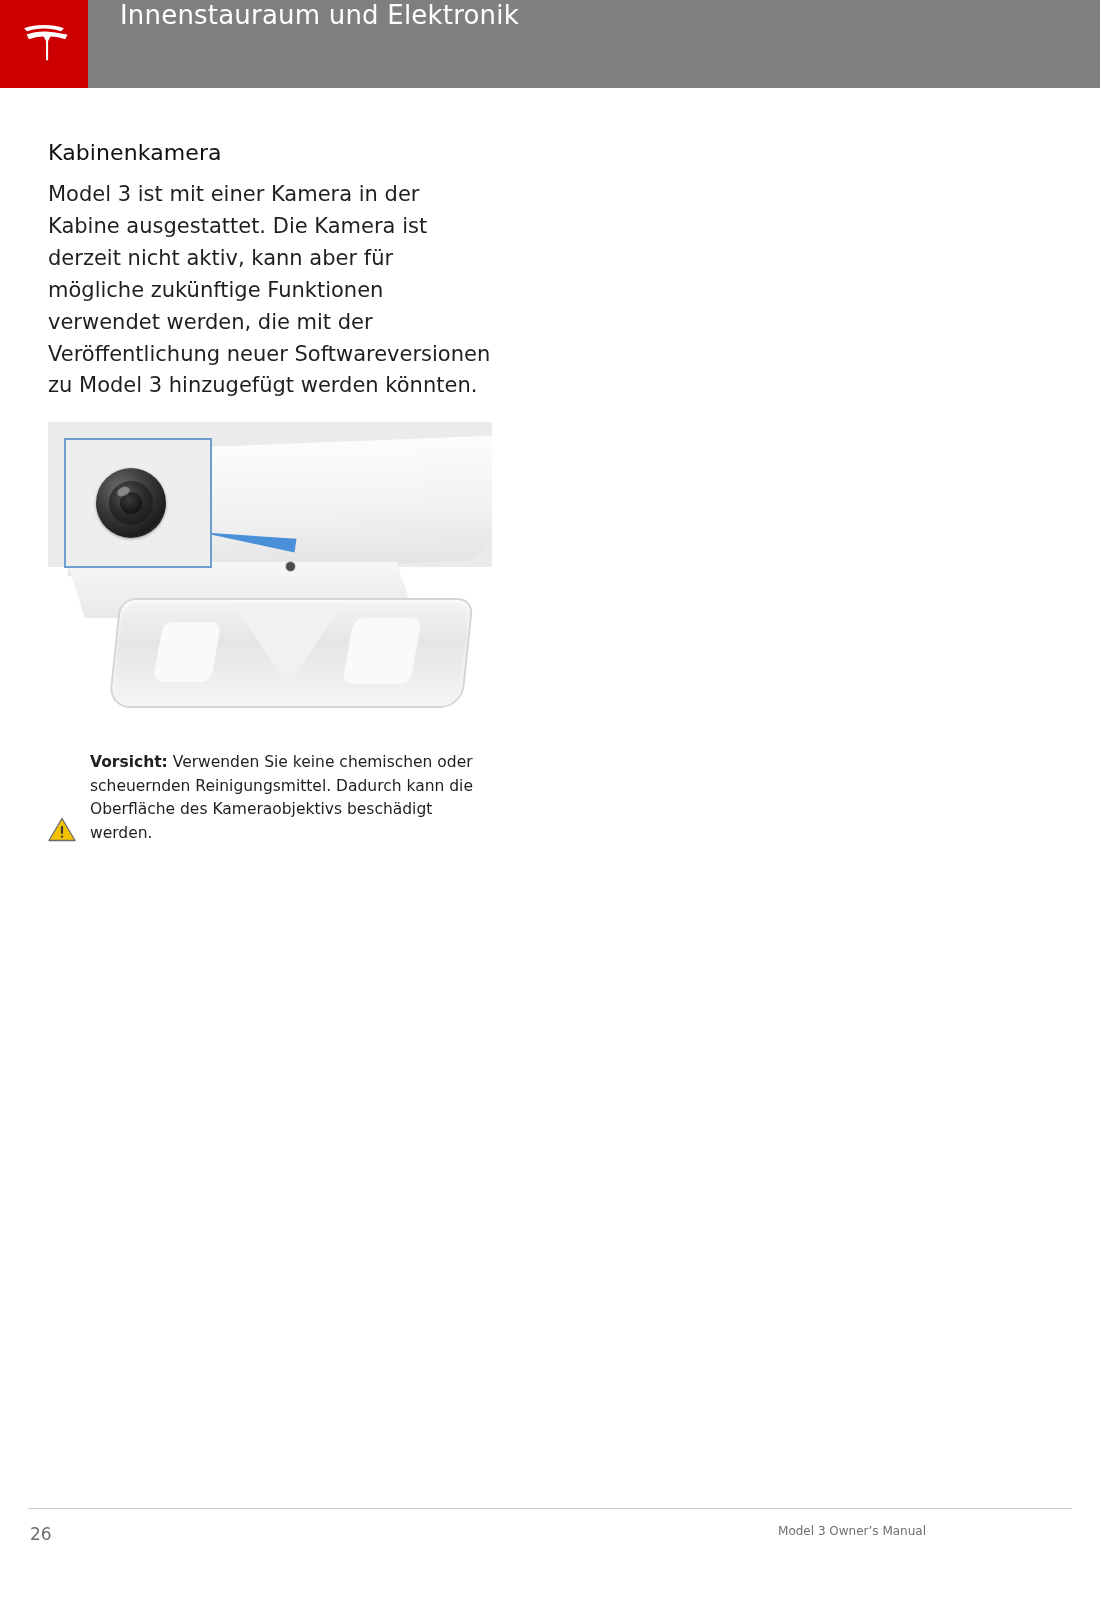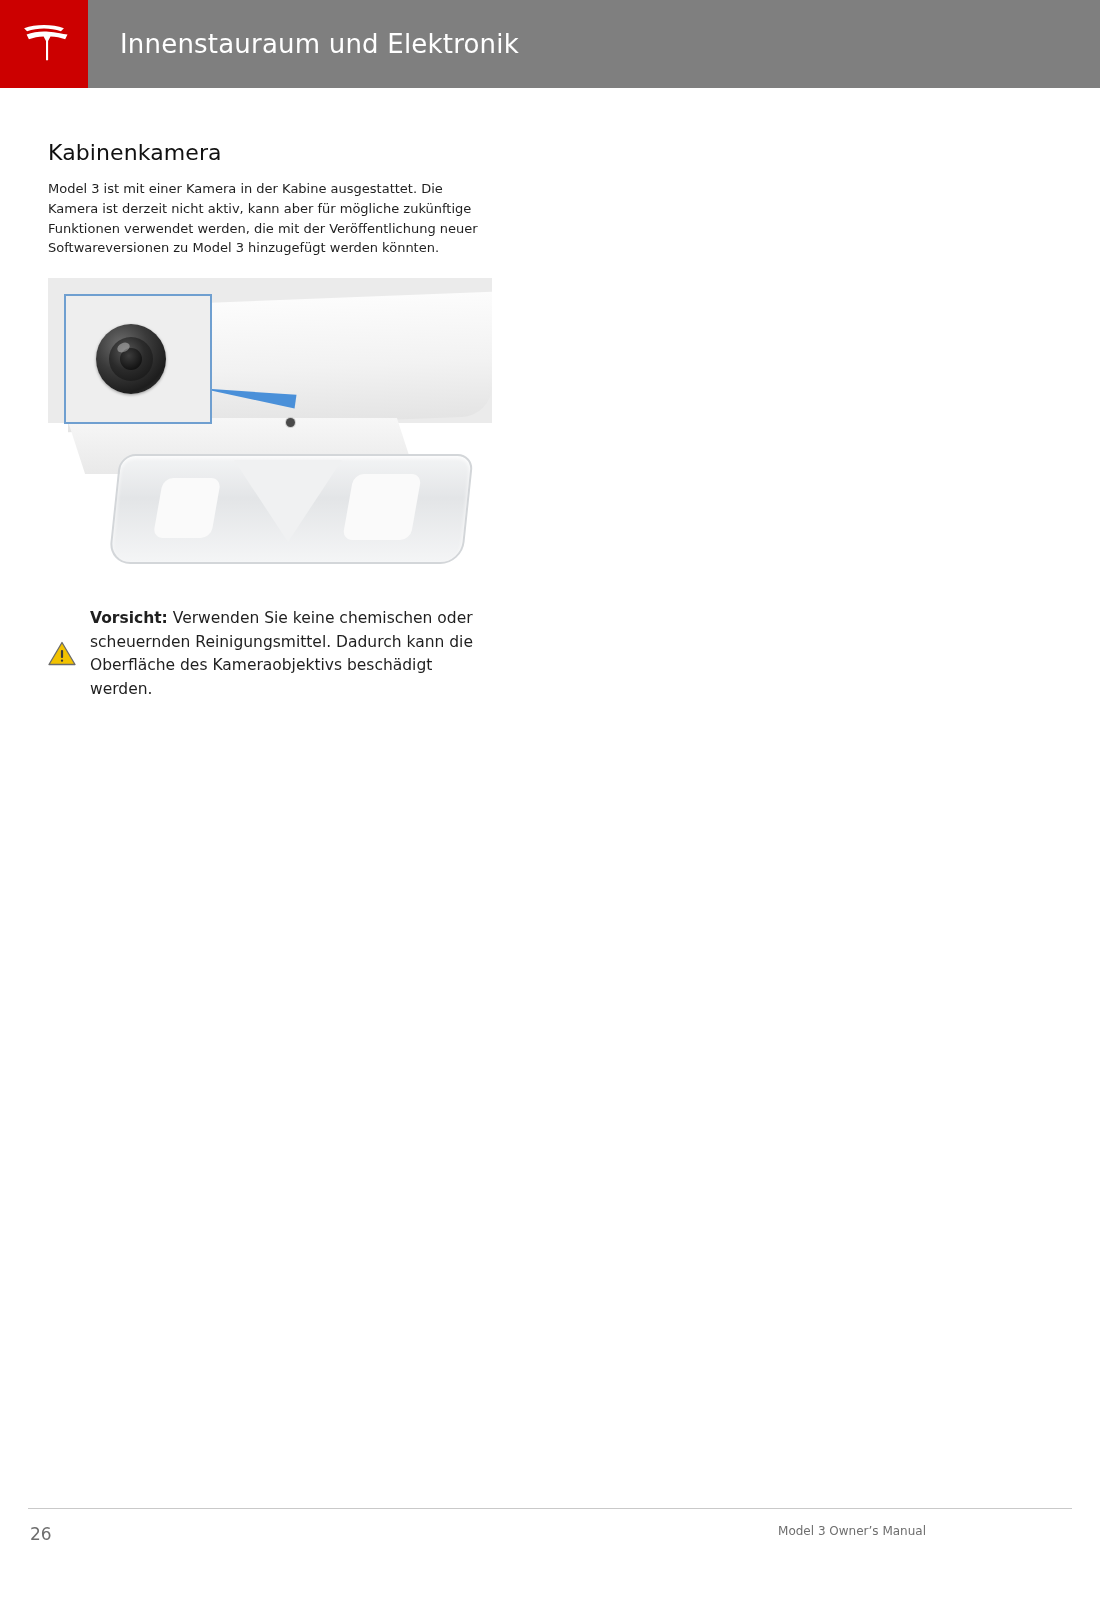--- a/index.html
+++ b/index.html
@@ -18,21 +18,21 @@
 
   
   .header {
     position: absolute;
     top: 0;
     left: 0;
     width: 1100px;
     height: 88px;
     background: #7f7f7f;
     display: flex;
-    align-items: center;
+    align-items: flex-start;
   }
   .logo-block {
     width: 88px;
     height: 88px;
     background: #cc0000;
     flex: 0 0 88px;
     display: flex;
     align-items: center;
     justify-content: center;
   }
@@ -62,21 +62,21 @@
     width: 444px;
   }
   h2.section-title {
     font-size: 22px;
     font-weight: 500;
     margin: 0 0 14px 0;
     color: #111111;
     letter-spacing: 0.1px;
   }
   p.body-text {
-    font-size: 13px;
+    font-size: 21px;
     line-height: 1.52;
     margin: 3px 0 18px 0;
     color: #1f1f1f;
   }
 
   
   .figure {
     position: relative;
     width: 444px;
     height: 300px;
@@ -203,21 +203,21 @@
     width: 13px;
     height: 9px;
     border-radius: 50%;
     background: rgba(255,255,255,0.35);
     transform: rotate(-24deg);
   }
 
   
   .note {
     display: flex;
-    align-items: center;
+    align-items: flex-end;
     margin-top: 29px;
   }
   .note-icon {
     flex: 0 0 30px;
     margin-right: 12px;
     padding-top: 2px;
   }
   .note-text {
     font-size: 15.5px;
     line-height: 1.52;

